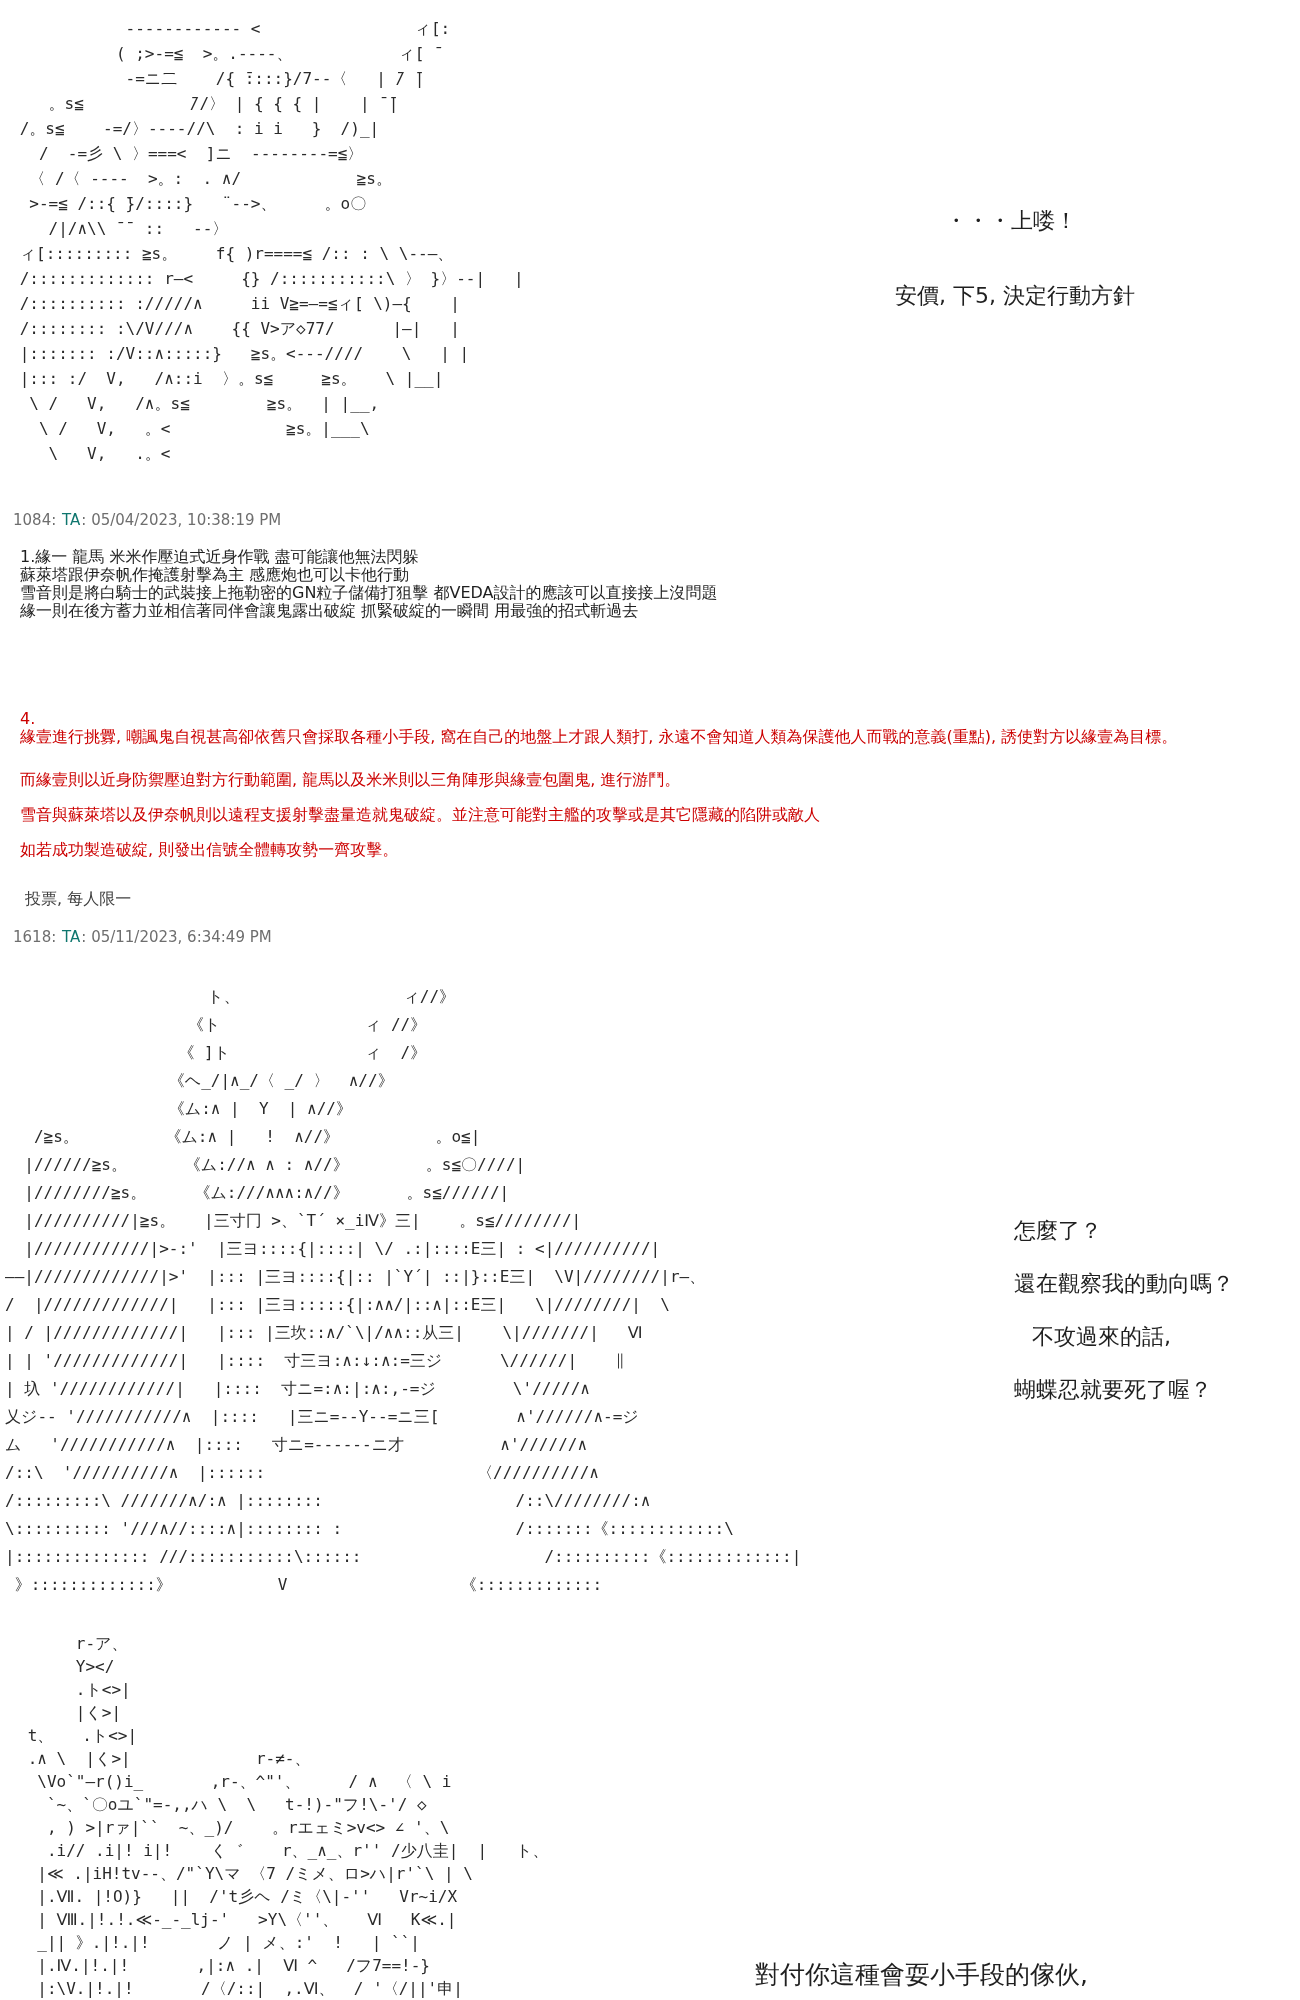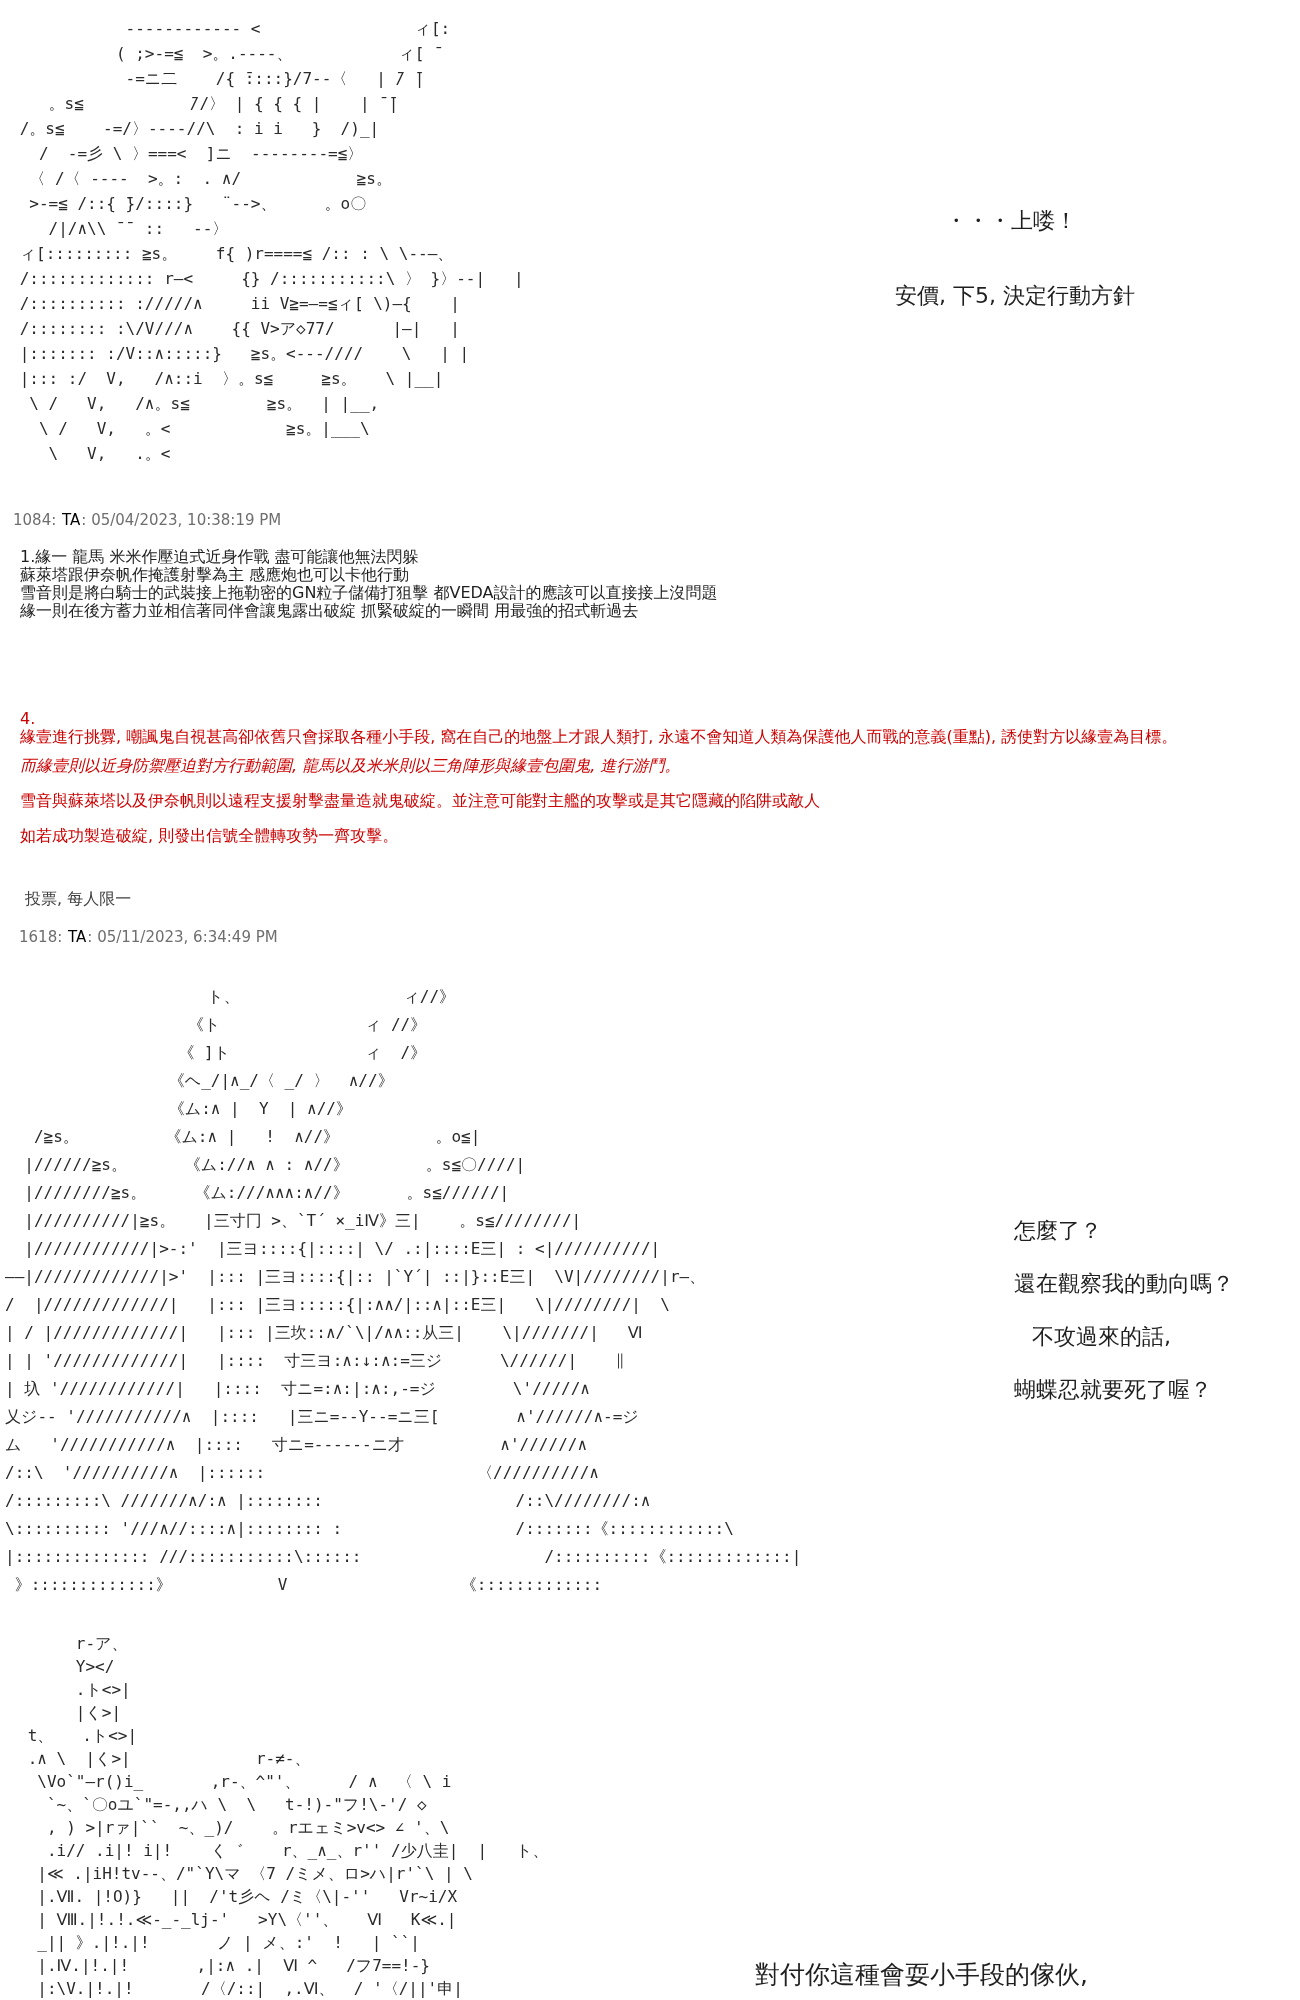--- a/index.html
+++ b/index.html
@@ -12,29 +12,29 @@
   .dlg{position:absolute;font-size:22px;color:#1f1f1f;white-space:nowrap;}
   .d1a{left:945px;top:206px;}
   .d1b{left:895px;top:281px;}
   .d2a{left:1014px;top:1216px;}
   .d2b{left:1014px;top:1269px;}
   .d2c{left:1032px;top:1322px;}
   .d2d{left:1014px;top:1375px;}
   .d3a{left:755px;top:1958px;font-size:25px;}
   .hdr{position:absolute;font-size:15px;color:#6e6e6e;white-space:nowrap;}
   .hdr1{left:13px;top:511px;}
-  .hdr2{left:13px;top:928px;margin-left:6px;}
-  .hdr .author{color:#000000;margin:0 1px;}
+  .hdr2{left:13px;top:928px;}
+  .hdr .author{color:#0f766e;margin:0 1px;}
   .blk{position:absolute;left:20px;top:548px;font-size:16px;line-height:18px;color:#1f1f1f;width:1270px;}
   .blk .para{margin:0;}
   .blk .gap-a{margin-top:14px;}
   .blk .gap-b{margin-top:22px;}
   .red{position:absolute;left:20px;top:710px;font-size:16px;line-height:18px;color:#cc0000;width:1270px;}
   .red .para{margin:0;}
-  .red .gap-c{margin-top:11px;font-style:italic;}
+  .red .gap-c{margin-top:25px;}
   .red .gap-d{margin-top:17px;}
   .vote{position:absolute;left:25px;top:889px;font-size:16px;color:#404040;white-space:nowrap;}
 </style>
 </head>
 <body>
 
 <div class="page">
 
   <pre class="aa aa-top">            ------------ &lt;                ィ[:
            ( ;&gt;-=≦  &gt;。.----、           ィ[ ̄

